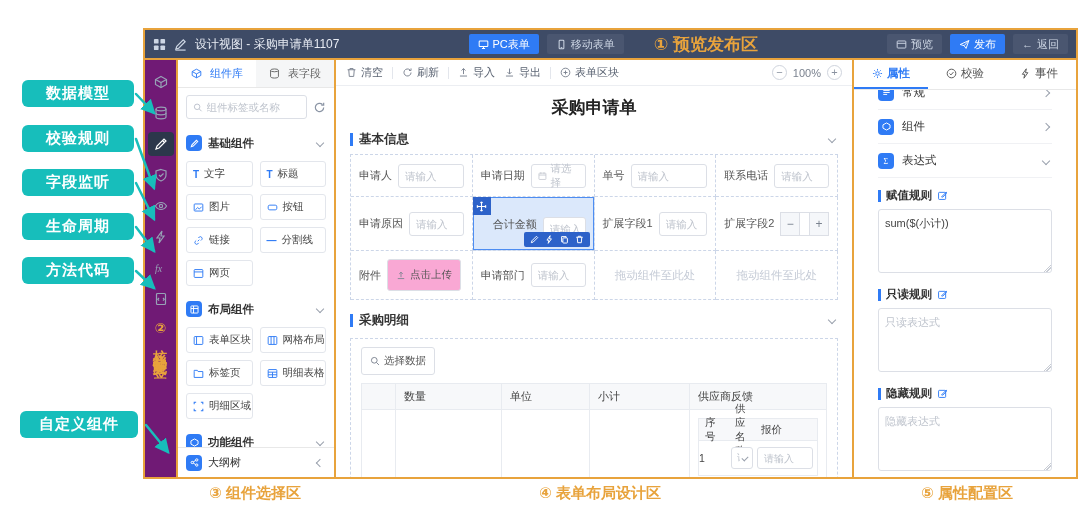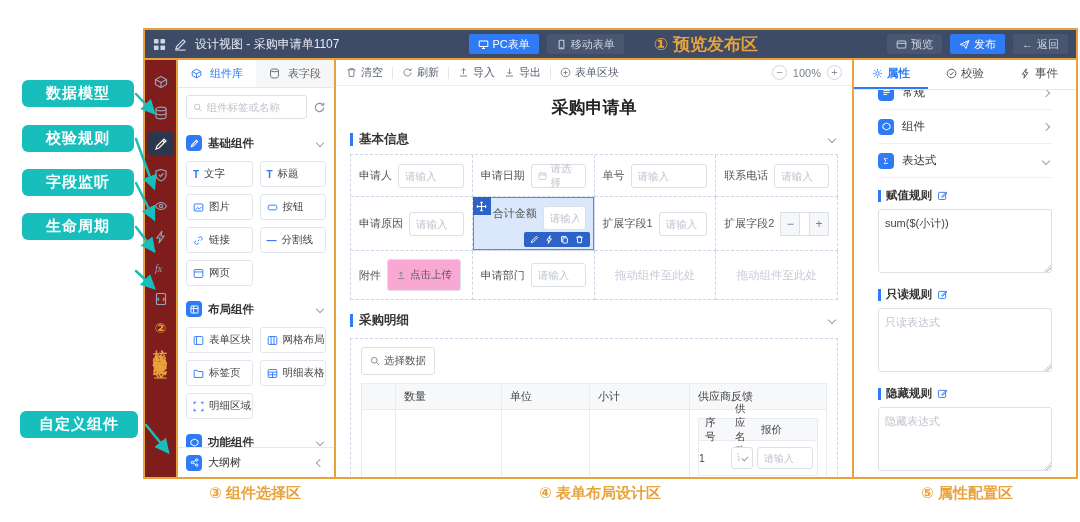--- a/index.html
+++ b/index.html
@@ -26,21 +26,21 @@
   .hic { color:#cdd6e4; display:flex; align-items:center; }
   .hbtn { height:20px; padding:0 9px; border-radius:2px; font-size:11px; display:flex;
     align-items:center; gap:4px; color:#cdd6e4; background:#4a5670; border:none; cursor:pointer; white-space:nowrap; }
   .hbtn.blue { background:#2f7bf5; color:#fff; }
   .ann-top { color:#e8a33c; font-weight:bold; font-size:17px; white-space:nowrap; }
   .sp { flex:1; }
 
   .body { flex:1; display:flex; min-height:0; }
 
   
-  .rail { width:33px; background:#7f1d1d; border-right:2px solid #e8a33c; display:flex;
+  .rail { width:33px; background:#701a75; border-right:2px solid #e8a33c; display:flex;
     flex-direction:column; align-items:center; padding-top:10px; gap:7px; flex:0 0 auto; }
   .rail-icon { width:26px; height:24px; display:flex; align-items:center; justify-content:center;
     color:#97a2b6; border-radius:4px; }
   .rail-icon.active { background:#2c374b; color:#fff; }
   .rail-vtext { writing-mode:vertical-rl; text-orientation:upright; color:#e8a33c; font-weight:bold;
     font-size:14px; letter-spacing:3px; margin-top:2px; line-height:1; }
 
   
   .lp { width:158px; background:#fff; border-right:2px solid #e8a33c; display:flex;
     flex-direction:column; flex:0 0 auto; }
@@ -90,21 +90,21 @@
   .fgrid { margin-top:3px; border-top:1px dashed #ccd6e8; border-left:1px dashed #ccd6e8;
     display:grid; grid-template-columns:repeat(4,1fr); }
   .fcell { border-right:1px dashed #ccd6e8; border-bottom:1px dashed #ccd6e8; padding:8px;
     display:flex; align-items:center; min-height:42px; position:relative; }
   .flab { font-size:11px; color:#555; margin-right:6px; white-space:nowrap; }
   .fin { flex:1; height:24px; border:1px solid #dcdfe6; border-radius:3px; padding:0 6px;
     font-size:10.5px; color:#333; min-width:0; width:100%; font-family:inherit; background:#fff; }
   .fin::placeholder { color:#bfc4cd; }
   .withic { flex:1; height:24px; border:1px solid #dcdfe6; border-radius:3px; display:flex;
     align-items:center; gap:4px; padding:0 6px; color:#bfc4cd; font-size:10.5px; background:#fff; min-width:0; }
-  .fcell.sel { background:#dbe8fb; box-shadow:inset 0 0 0 1px #4d8df2; min-height:54px; align-items:flex-start; padding-top:9px; }
+  .fcell.sel { background:#dbe8fb; box-shadow:inset 0 0 0 1px #4d8df2; min-height:54px; align-items:flex-start; padding-top:20px; }
   .handle { position:absolute; left:0; top:0; width:18px; height:18px; background:#2d62c9;
     color:#fff; display:flex; align-items:center; justify-content:center; cursor:move; z-index:2; }
   .mini-tb { position:absolute; right:4px; bottom:3px; background:#2d62c9; border-radius:2px;
     display:flex; align-items:center; gap:6px; padding:3px 6px; }
   .mini-tb svg { cursor:pointer; }
   .stepper { flex:1; display:flex; height:24px; min-width:0; }
   .stepper .sbtn { width:20px; background:#f5f7fa; border:1px solid #dcdfe6; color:#7a828f;
     display:flex; align-items:center; justify-content:center; font-size:12px; cursor:pointer; }
   .stepper .sval { flex:1; border-top:1px solid #dcdfe6; border-bottom:1px solid #dcdfe6;
     background:#fff; min-width:6px; }
@@ -158,20 +158,21 @@
 </style>
 </head>
 <body>
 
 <div class="page">
 
   <div class="side-label" style="top:125px">校验规则</div>
   <div class="side-label" style="top:80px">数据模型</div>
   <div class="side-label" style="top:169px">字段监听</div>
   <div class="side-label" style="top:213px">生命周期</div>
+  <div class="side-label" style="top:257px">方法代码</div>
   <div class="side-label" style="top:411px; left:20px; width:118px">自定义组件</div>
 
   <svg class="arrows" viewBox="0 0 1080 522">
     <defs>
         <marker id="ah" markerWidth="7" markerHeight="7" refX="5" refY="3" orient="auto">
           <path d="M0,0L6,3L0,6Z" fill="#17bebb"></path>
         </marker>
       </defs>
     <g stroke="#17bebb" stroke-width="2.5" stroke-linecap="round">
       <line x1="136" y1="94" x2="154" y2="113" marker-end="url(#ah)"></line>

